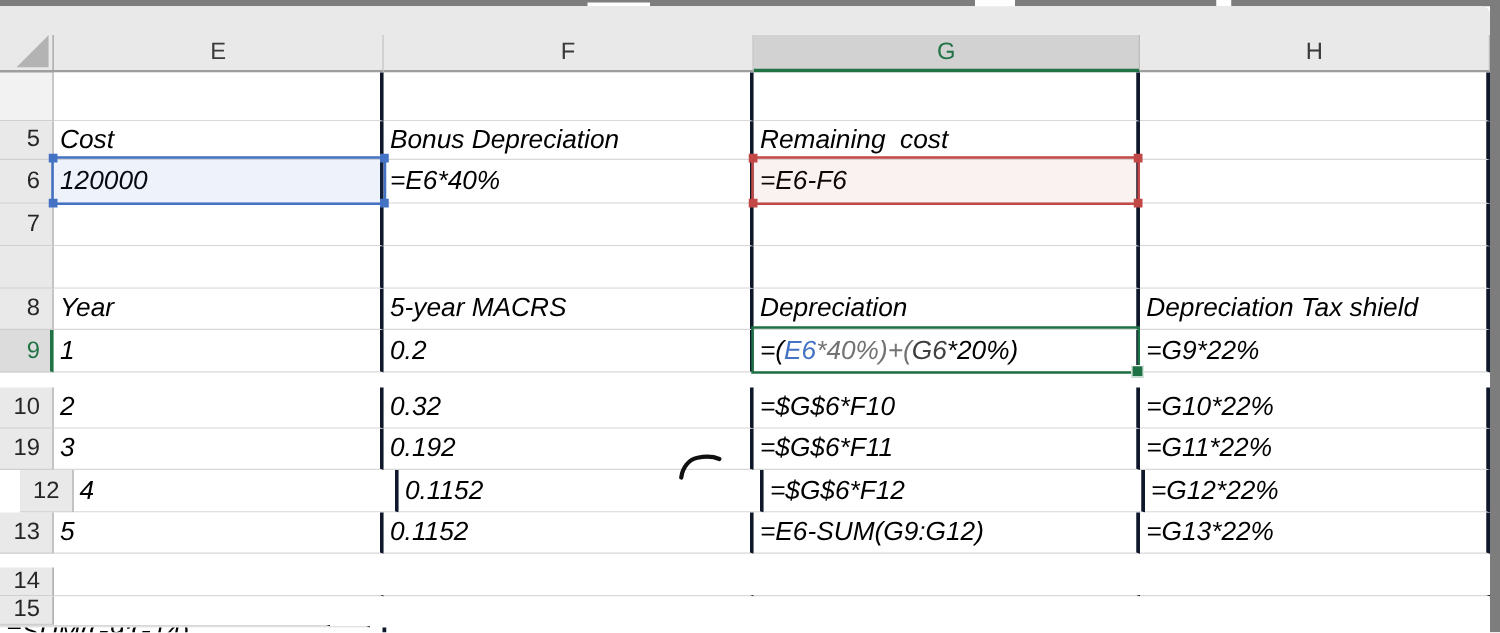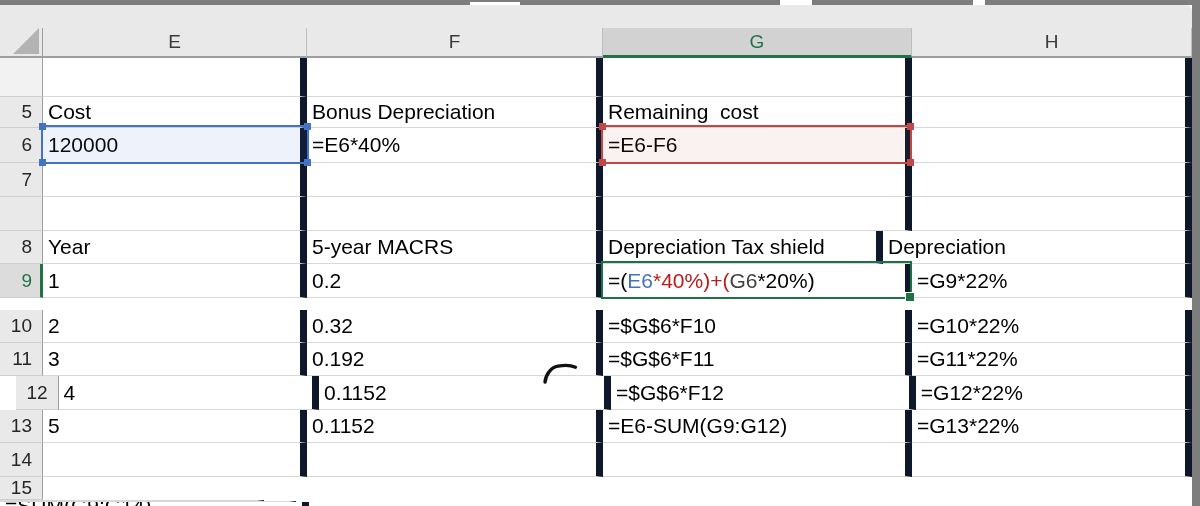--- a/index.html
+++ b/index.html
@@ -26,21 +26,21 @@
   .colhdr.sel{background:#d2d2d2;color:#217346;border-bottom:3px solid #217346;}
   .col-E{width:264px}.col-F{width:296px}.col-G{width:309px}.col-H{width:280px}
   .sheet-row{display:flex;}
   .row-hdr{width:43px;box-sizing:border-box;background:#e9e9e9;color:#262626;font-size:19px;
            display:flex;align-items:center;justify-content:flex-end;padding-right:10px;
            border-right:1px solid #9e9e9e;border-bottom:1px solid #cfcfcf;}
   .row-hdr.sel{background:#dcdcdc;color:#217346;border-right:3px solid #217346;padding-right:8px;}
   .row-hdr.white{background:#f2f2f2;}
   .cell{box-sizing:border-box;display:flex;align-items:center;padding-left:5px;
         font-size:21px;color:#000;white-space:pre;overflow:hidden;
-        border-right:7px solid #0f172a;border-bottom:1px solid #d8d8d8;background:#fff;}
+        border-right:3px solid #0f172a;border-bottom:1px solid #d8d8d8;background:#fff;font-style:italic;}
   
   .sel-box{position:absolute;box-sizing:border-box;pointer-events:none;}
   .box-e6{left:41px;top:125px;width:268px;height:39px;border:2px solid #4472C4;background:rgba(68,114,196,0.09);}
   .box-g6{left:601px;top:125px;width:311px;height:39px;border:2px solid #C24848;background:rgba(194,72,72,0.08);}
   .box-g9{left:601px;top:261px;width:311px;height:38px;border:2px solid #1E7145;background:transparent;}
   .handle{position:absolute;width:7px;height:7px;}
   .h-blue{background:#4472C4;}
   .h-red{background:#C24848;}
   .h-tl{left:-4px;top:-4px}.h-tr{right:-4px;top:-4px}.h-bl{left:-4px;bottom:-4px}.h-br{right:-4px;bottom:-4px}
   .fill-handle{position:absolute;right:-5px;bottom:-5px;width:8px;height:8px;background:#1E7145;border:1px solid #fff;}
@@ -103,59 +103,59 @@
           <div class="row-hdr"></div>
           <div class="cell col-E"></div>
           <div class="cell col-F"></div>
           <div class="cell col-G"></div>
           <div class="cell col-H"></div>
         </div>
         <div class="sheet-row" style="height: 33px;">
           <div class="row-hdr">8</div>
           <div class="cell col-E">Year</div>
           <div class="cell col-F">5-year MACRS</div>
+          <div class="cell col-G">Depreciation</div>
           <div class="cell col-H">Depreciation Tax shield</div>
-          <div class="cell col-G">Depreciation</div>
         </div>
         <div class="sheet-row" style="height: 34px;">
           <div class="row-hdr sel">9</div>
           <div class="cell col-E">1</div>
           <div class="cell col-F">0.2</div>
-          <div class="cell col-G"><span style="color: rgb(0, 0, 0);">=(</span><span style="color: rgb(68, 114, 196); text-align: center;">E6</span><span style="color: #b91c1c;">*40%)+(</span><span style="color: #404040;">G6</span><span style="color: rgb(0, 0, 0);">*20%)</span></div>
+          <div class="cell col-G"><span style="color: rgb(0, 0, 0);">=(</span><span style="color: rgb(68, 114, 196); text-align: center;">E6</span><span style="color: #737373;">*40%)+(</span><span style="color: #404040;">G6</span><span style="color: rgb(0, 0, 0);">*20%)</span></div>
           <div class="cell col-H">=G9*22%</div>
         </div>
         <div class="sheet-row" style="height: 33px; margin-top: 12px;">
           <div class="row-hdr">10</div>
           <div class="cell col-E">2</div>
           <div class="cell col-F">0.32</div>
           <div class="cell col-G">=$G$6*F10</div>
           <div class="cell col-H">=G10*22%</div>
         </div>
         <div class="sheet-row" style="height: 33px;">
-          <div class="row-hdr">11</div>
+          <div class="row-hdr">19</div>
           <div class="cell col-E">3</div>
           <div class="cell col-F">0.192</div>
           <div class="cell col-G">=$G$6*F11</div>
           <div class="cell col-H">=G11*22%</div>
         </div>
         <div class="sheet-row" style="height: 34px; padding-left: 16px;">
           <div class="row-hdr">12</div>
           <div class="cell col-E">4</div>
           <div class="cell col-F">0.1152</div>
           <div class="cell col-G">=$G$6*F12</div>
           <div class="cell col-H">=G12*22%</div>
         </div>
         <div class="sheet-row" style="height: 33px;">
           <div class="row-hdr">13</div>
           <div class="cell col-E">5</div>
           <div class="cell col-F">0.1152</div>
           <div class="cell col-G">=E6-SUM(G9:G12)</div>
           <div class="cell col-H">=G13*22%</div>
         </div>
-        <div class="sheet-row" style="height: 34px;">
+        <div class="sheet-row" style="height: 34px; align-items: flex-end;">
           <div class="row-hdr">14</div>
           <div class="cell col-E"></div>
           <div class="cell col-F"></div>
           <div class="cell col-G"></div>
           <div class="cell col-H"></div>
         </div>
         <div class="sheet-row" style="height: 34px; flex-direction: column;">
           <div class="row-hdr">15</div>
           <div class="cell col-E"></div>
           <div class="cell col-F"></div>

